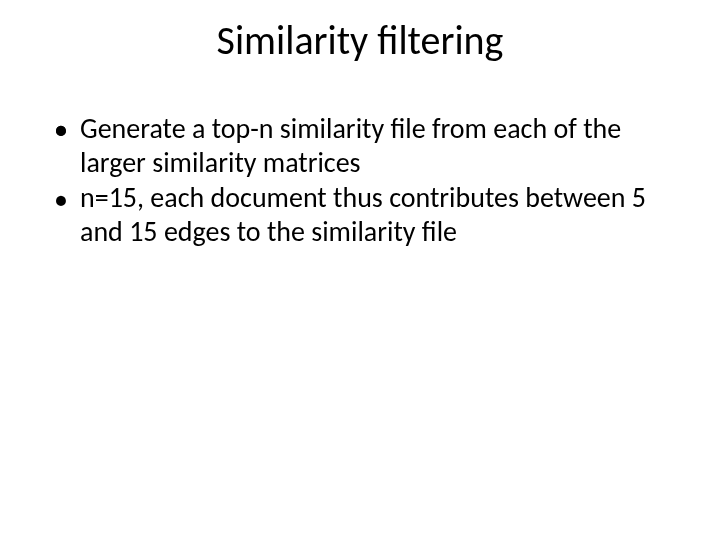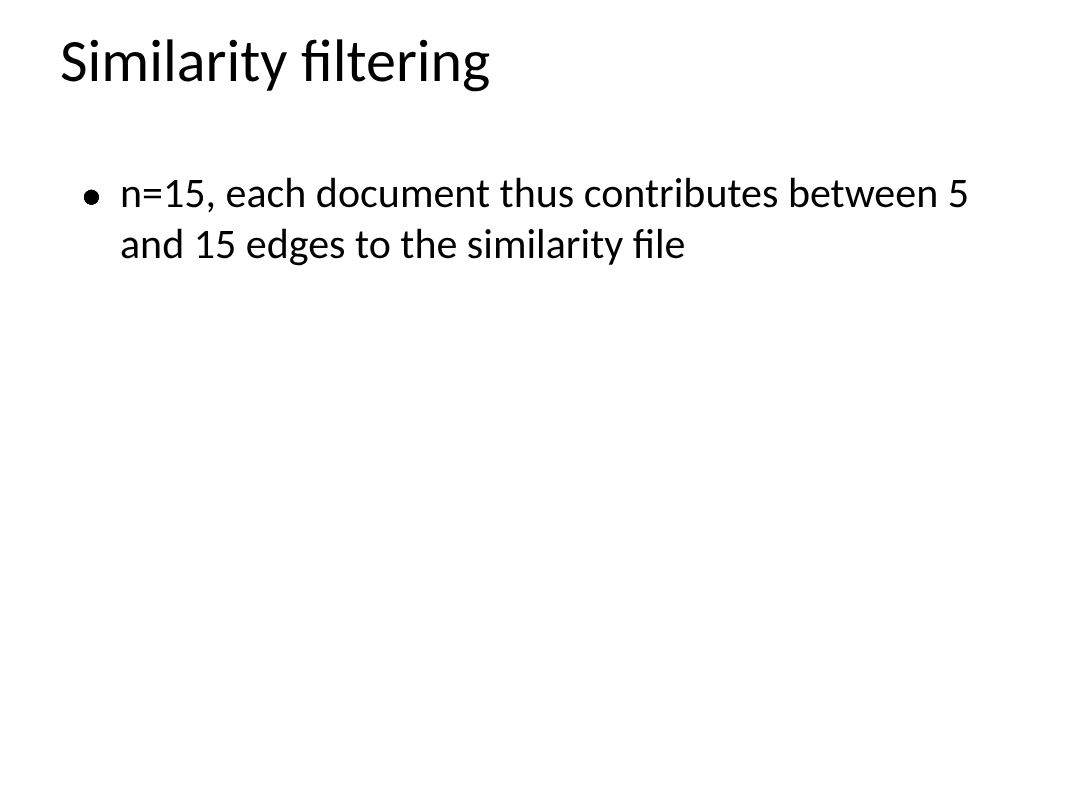--- a/index.html
+++ b/index.html
@@ -15,20 +15,21 @@
     box-sizing: border-box;
     width: 720px;
     height: 540px;
     padding: 18px 40px 40px 40px;
   }
   .title {
     font-size: 40px;
     font-weight: 400;
     margin: 0 0 48px 0;
     line-height: 1.15;
+    text-align: center;
   }
   ul.bullets {
     list-style: none;
     margin: 0;
     padding: 0 0 0 6px;
   }
   ul.bullets li {
     font-size: 28px;
     line-height: 1.2;
     margin-bottom: 2px;
@@ -46,19 +47,20 @@
 <body>
 
 <div class="slide">
   <h1 class="title">Similarity filtering</h1>
   <ul class="bullets">
     <li>
       <span class="dot">•</span>
     </li>
     <li>
       <span class="dot">•</span>
+      <span>Generate a top-n similarity file from each of the larger similarity matrices</span>
     </li>
     <li>
       <span class="dot">•</span>
       <span>n=15, each document thus contributes between 5 and 15 edges to the similarity file</span>
     </li>
   </ul>
 </div>
 
 </body></html>

